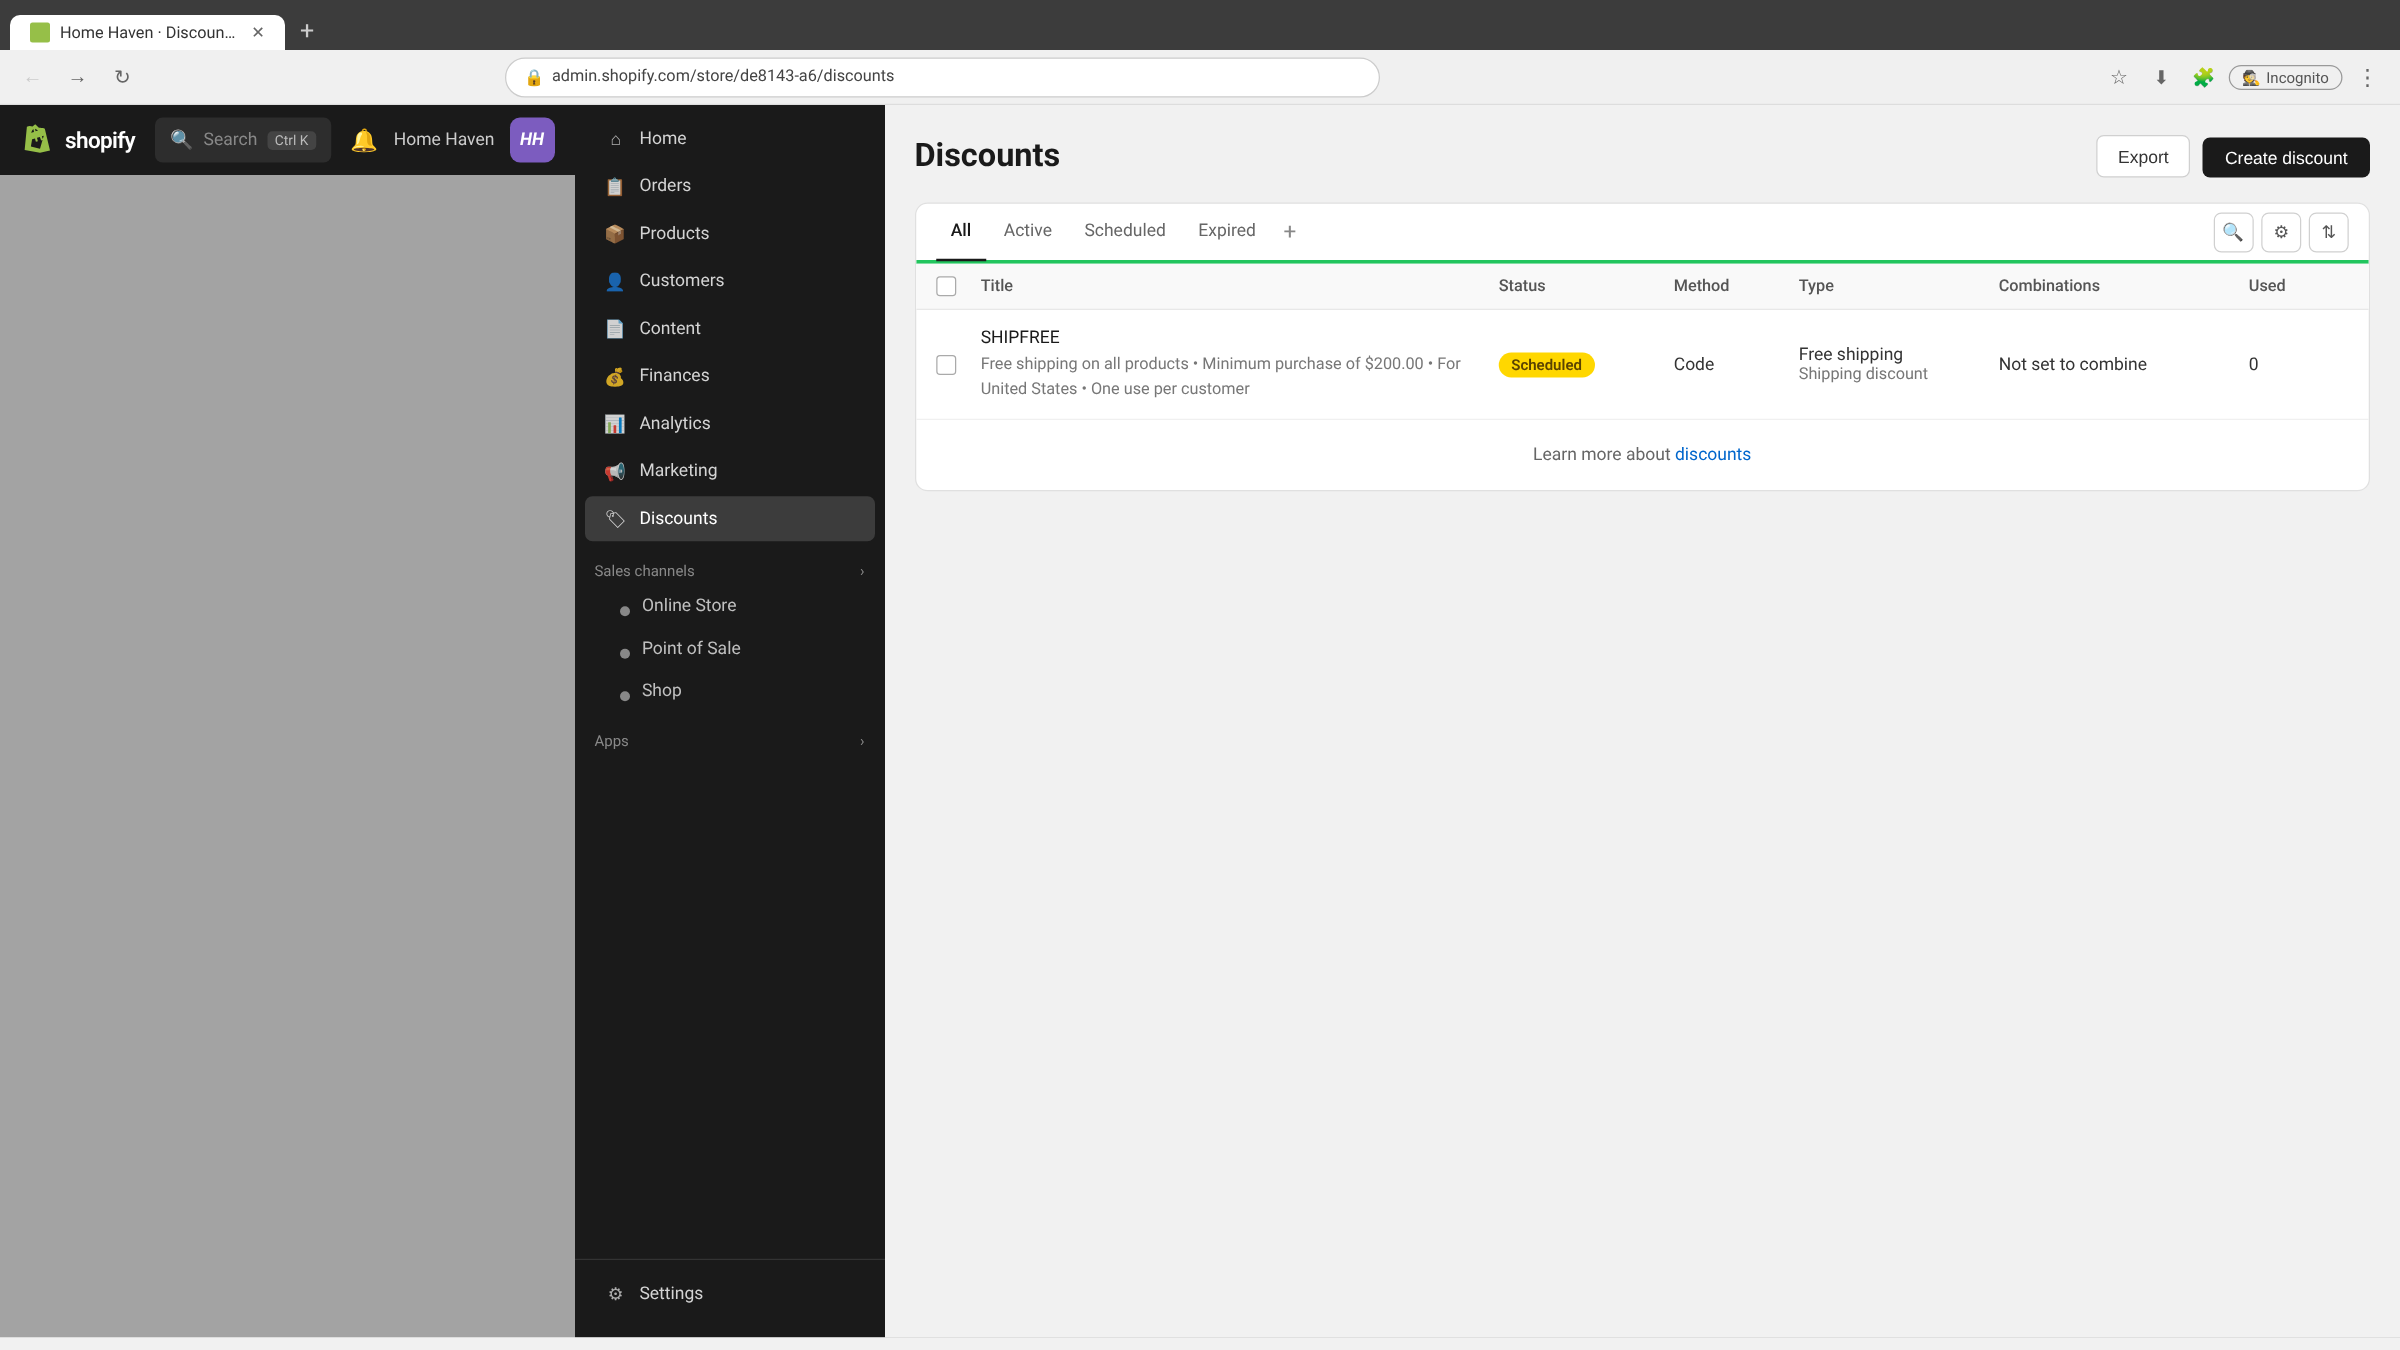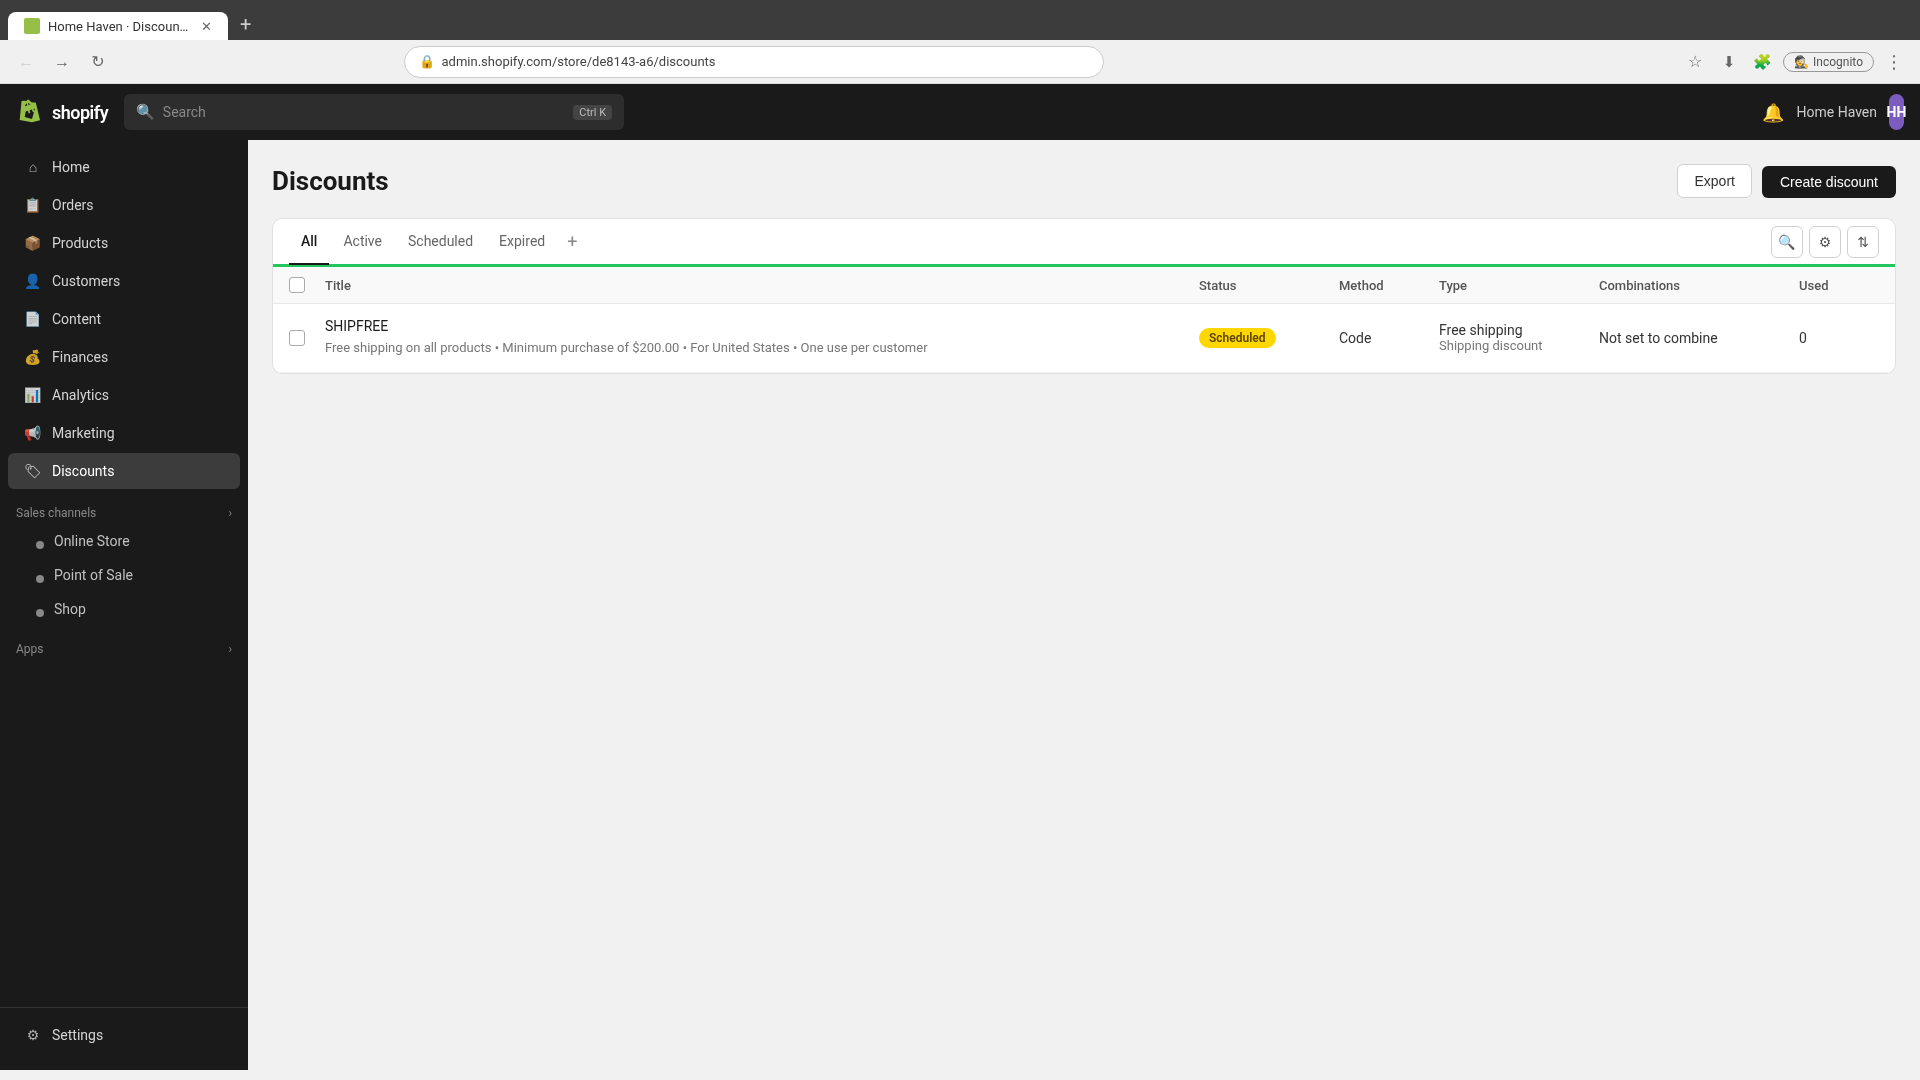--- a/index.html
+++ b/index.html
@@ -2,31 +2,31 @@
 <html><head>
   <meta charset="utf-8">
   <style>
     * { margin: 0; padding: 0; box-sizing: border-box; }
     body { font-family: -apple-system, BlinkMacSystemFont, 'Segoe UI', Roboto, sans-serif; background: #f1f1f1; font-size: 14px; }
     .nav-btn { width: 28px; height: 28px; border-radius: 50%; border: none; background: transparent; cursor: pointer; display: flex; align-items: center; justify-content: center; color: #666; font-size: 16px; }
     .nav-btn.disabled { color: #ccc; cursor: default; }
     .browser-action-btn { width: 28px; height: 28px; display: flex; align-items: center; justify-content: center; border: none; background: transparent; cursor: pointer; color: #666; font-size: 15px; border-radius: 4px; }
 
     
-    .app-wrapper { display: flex; flex-direction: column; height: calc(1080px - 94px); background: #a3a3a3; }
+    .app-wrapper { display: flex; flex-direction: row; height: calc(1080px - 94px); background: #a3a3a3; }
     
     
     .shopify-header { background: #1a1a1a; height: 56px; display: flex; align-items: center; padding: 0 16px; gap: 16px; flex-shrink: 0; }
     .shopify-logo { color: #fff; font-size: 22px; font-weight: bold; display: flex; align-items: center; gap: 8px; }
     .logo-mark { width: 28px; height: 28px; }
     .search-bar { flex: 1; max-width: 500px; background: #2d2d2d; border-radius: 6px; height: 36px; display: flex; align-items: center; padding: 0 12px; gap: 8px; color: #999; font-size: 14px; cursor: pointer; }
     .search-shortcut { background: #444; border-radius: 4px; padding: 1px 6px; font-size: 11px; color: #bbb; margin-left: auto; }
     .header-actions { margin-left: auto; display: flex; align-items: center; gap: 12px; }
     .notification-btn { color: #ccc; font-size: 18px; cursor: pointer; }
-    .store-badge { background: #7c5cbf; width: 15px; height: 36px; border-radius: 8px; display: flex; align-items: center; justify-content: center; color: #fff; font-weight: bold; font-size: 14px; cursor: pointer; }
+    .store-badge { background: #7c5cbf; width: 36px; height: 36px; border-radius: 8px; display: flex; align-items: center; justify-content: center; color: #fff; font-weight: bold; font-size: 14px; cursor: pointer; font-style: italic; }
     .store-name { color: #ccc; font-size: 14px; }
 
     
     .main-area { display: flex; flex: 1; overflow: hidden; }
 
     
     .sidebar { width: 248px; background: #1a1a1a; color: #ccc; display: flex; flex-direction: column; overflow-y: auto; flex-shrink: 0; padding: 8px 0; }
     .sidebar-nav-item { display: flex; align-items: center; gap: 10px; padding: 9px 16px; cursor: pointer; border-radius: 6px; margin: 1px 8px; font-size: 14px; color: #d4d4d4; }
     .sidebar-nav-item.active { background: rgba(255,255,255,0.15); color: #fff; }
     .sidebar-icon { width: 18px; height: 18px; display: flex; align-items: center; justify-content: center; flex-shrink: 0; opacity: 0.8; }
@@ -255,16 +255,19 @@
           </div>
           <div style="font-size:14px;color:#333;">Code</div>
           <div>
             <div style="font-size:14px;color:#333;">Free shipping</div>
             <div style="font-size:13px;color:#777;">Shipping discount</div>
           </div>
           <div style="font-size:14px;color:#333;">Not set to combine</div>
           <div style="font-size:14px;color:#333;">0</div>
         </div>
 
+        <div class="learn-more">
+          <span>Learn more about </span><a href="#">discounts</a>
+        </div>
       </div>
     </div>
   </div>
 </div>
 
 </body></html>

